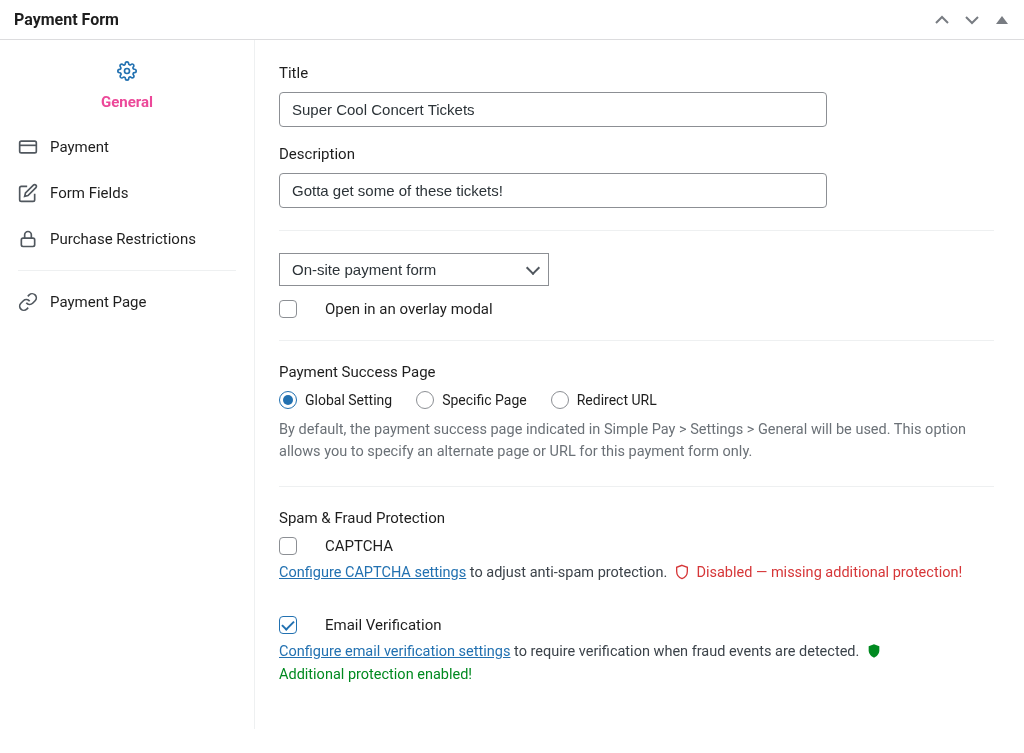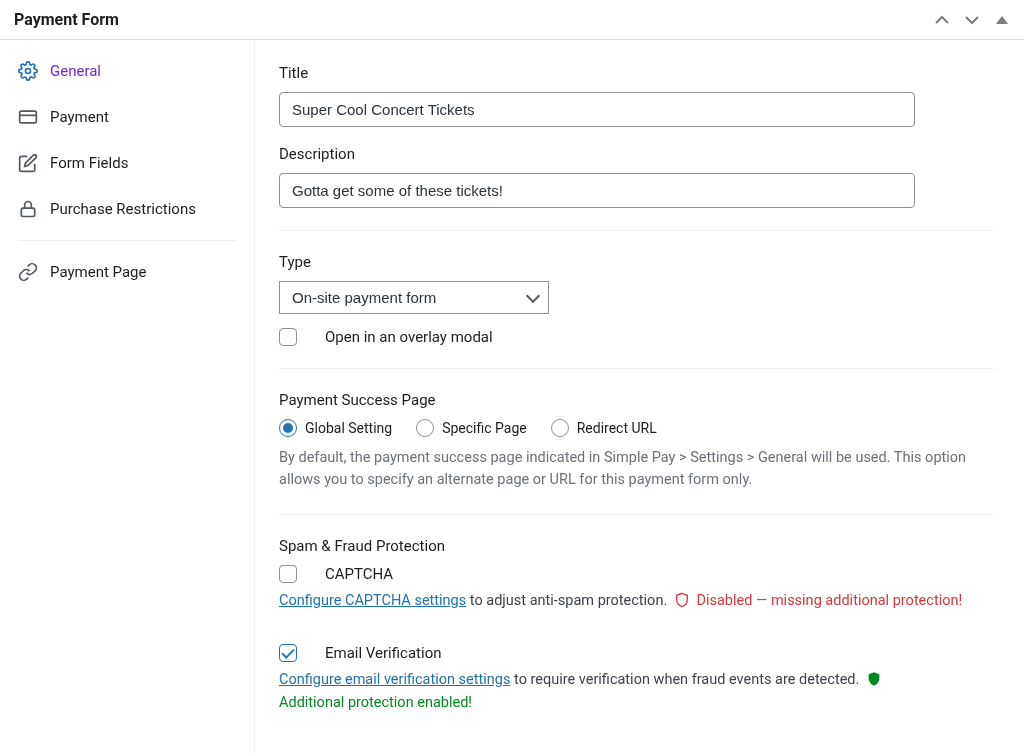--- a/index.html
+++ b/index.html
@@ -49,43 +49,44 @@
   }
   .sidebar-item .icon {
     width: 20px;
     height: 20px;
     display: inline-flex;
     align-items: center;
     justify-content: center;
     color: #50575e;
   }
   .sidebar-item.active {
-    color: #6d28d9;
-    font-weight: 400;
+    color: #ec4899;
+    font-weight: 700;
+    flex-direction: column;
   }
   .sidebar-item.active .icon { color: #2271b1; }
   .sidebar-divider {
     height: 1px;
     background: #eef0f1;
     margin: 8px 18px;
   }
   .main {
     flex: 1;
     padding: 24px 30px 24px 24px;
   }
   .field-block { margin-bottom: 18px; }
   .field-label {
     font-size: 15px;
     font-weight: 400;
     color: #1e1e1e;
     margin-bottom: 10px;
     display: block;
   }
   .text-input {
-    width: 636px;
+    width: 548px;
     max-width: 100%;
     padding: 8px 12px;
     font-size: 15px;
     border: 1px solid #8c8f94;
     border-radius: 4px;
     background: #fff;
     color: #2c3338;
   }
   .select-input {
     width: 270px;
@@ -288,21 +289,20 @@
     </div>
 
     <div class="field-block">
       <label class="field-label">Description</label>
       <input class="text-input" type="text" value="Gotta get some of these tickets!" style="">
     </div>
 
     <hr class="hr">
 
     <div class="field-block">
-      <label class="field-label">Type</label>
       <div class="select-wrap">
         <select class="select-input">
           <option>On-site payment form</option>
         </select>
       </div>
       <div class="checkbox-row">
         <span class="checkbox"></span>
         <span class="checkbox-label">Open in an overlay modal</span>
       </div>
     </div>

